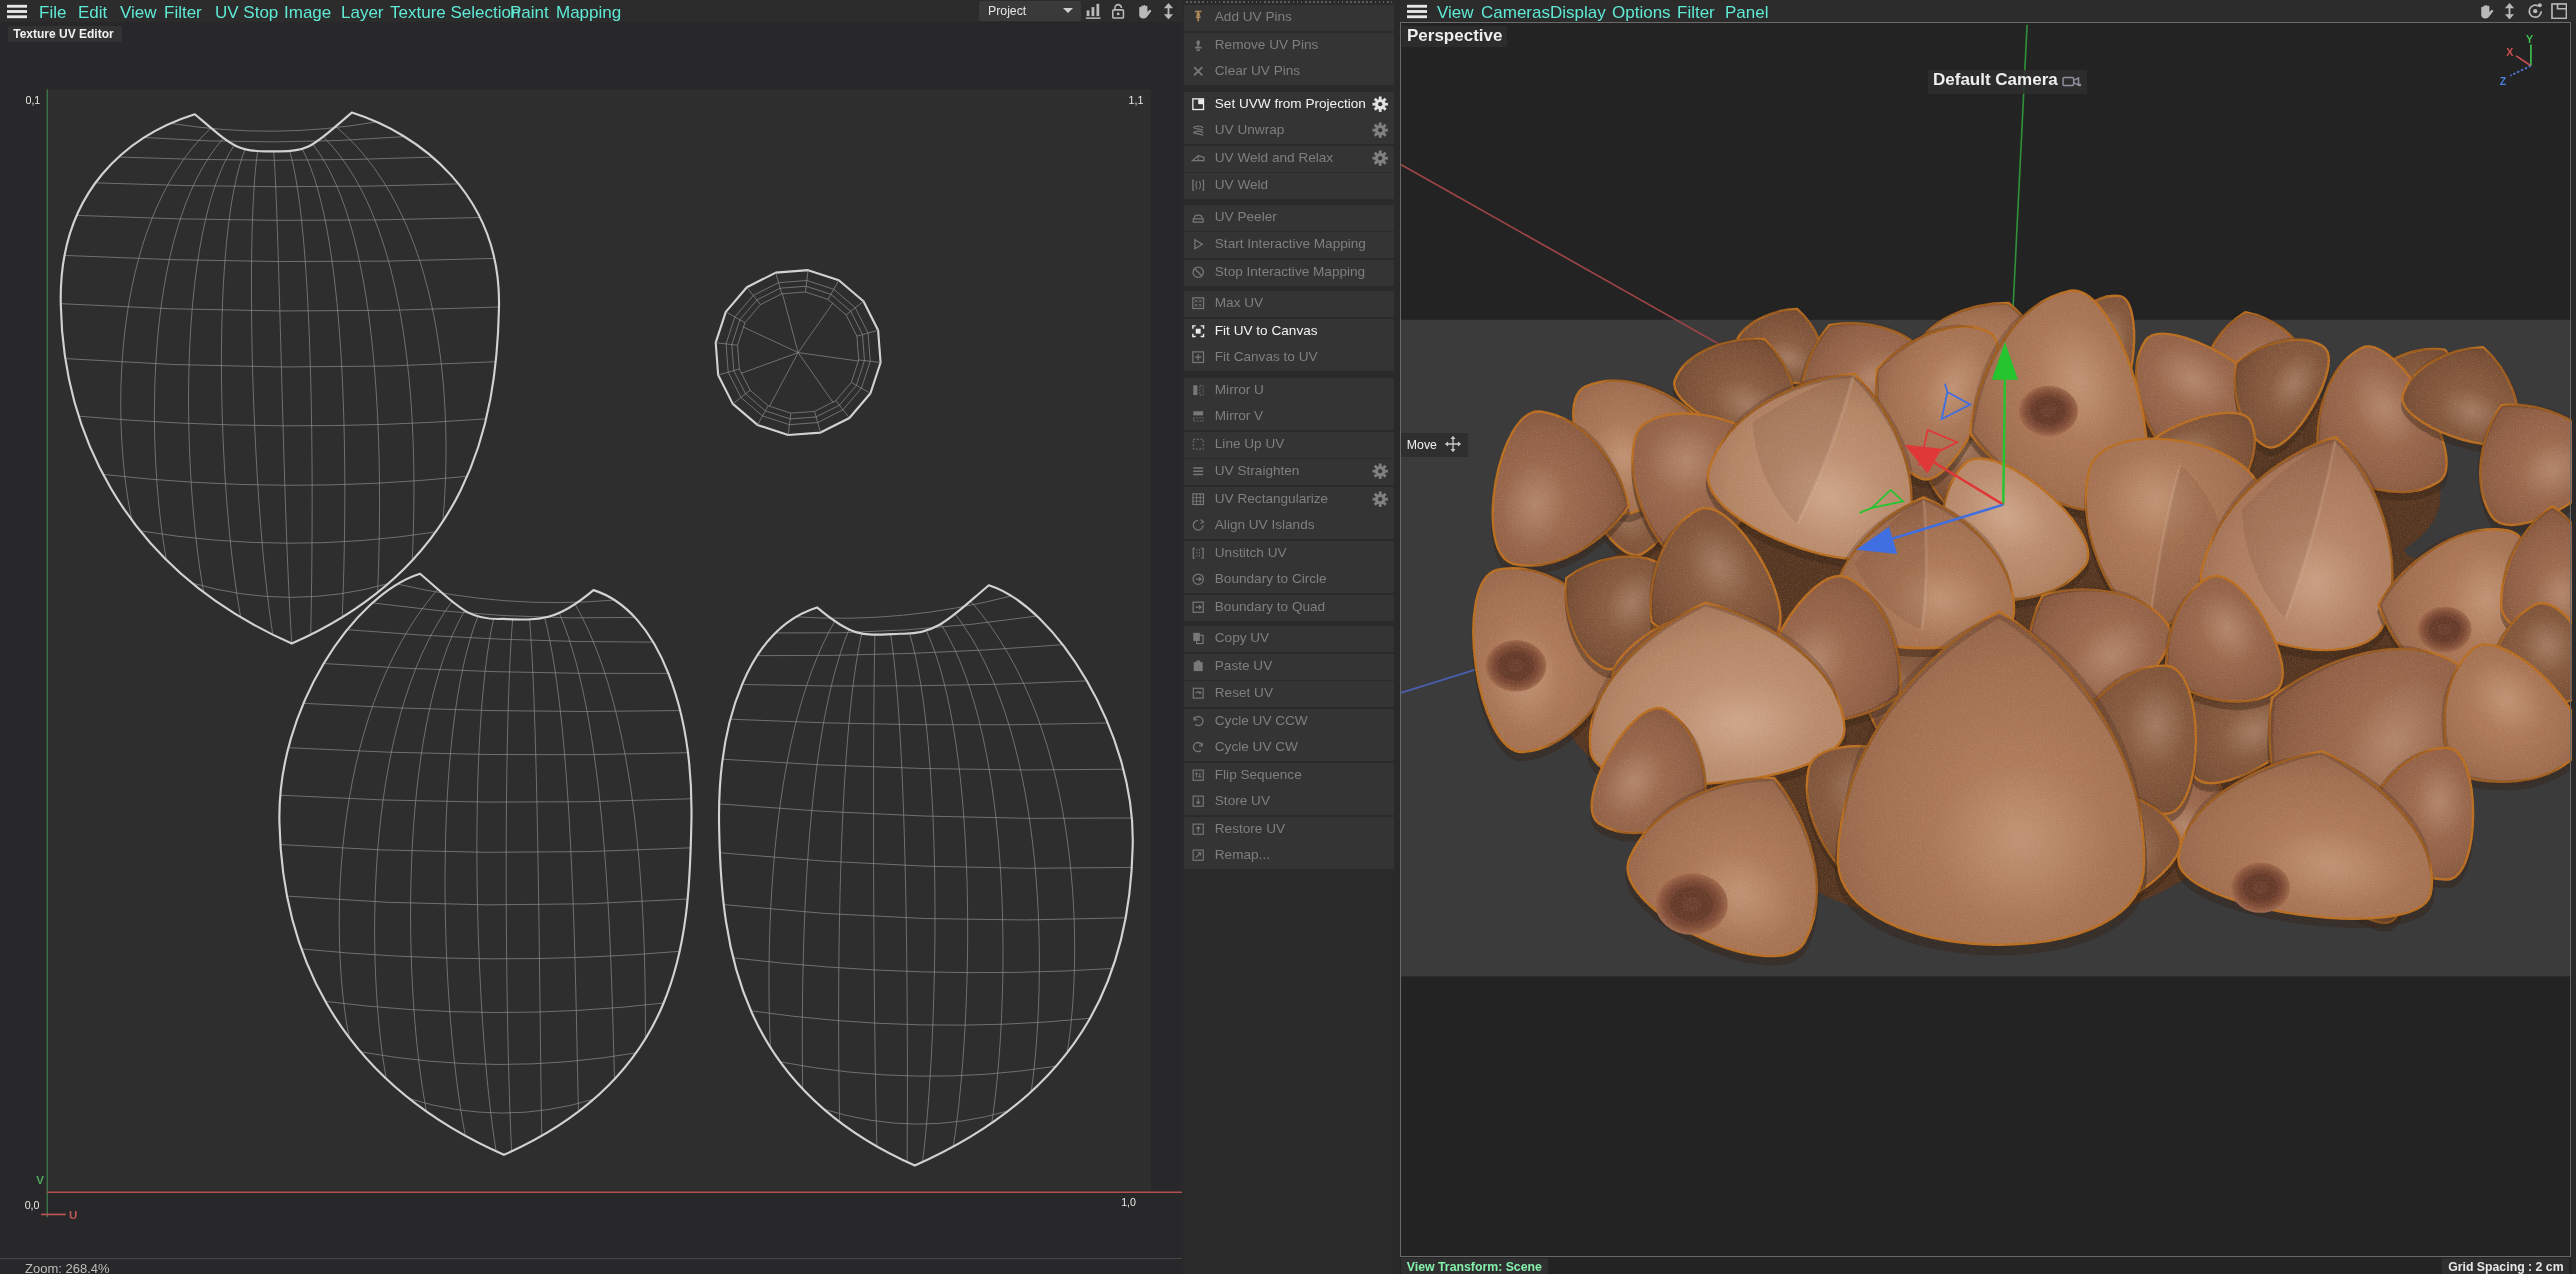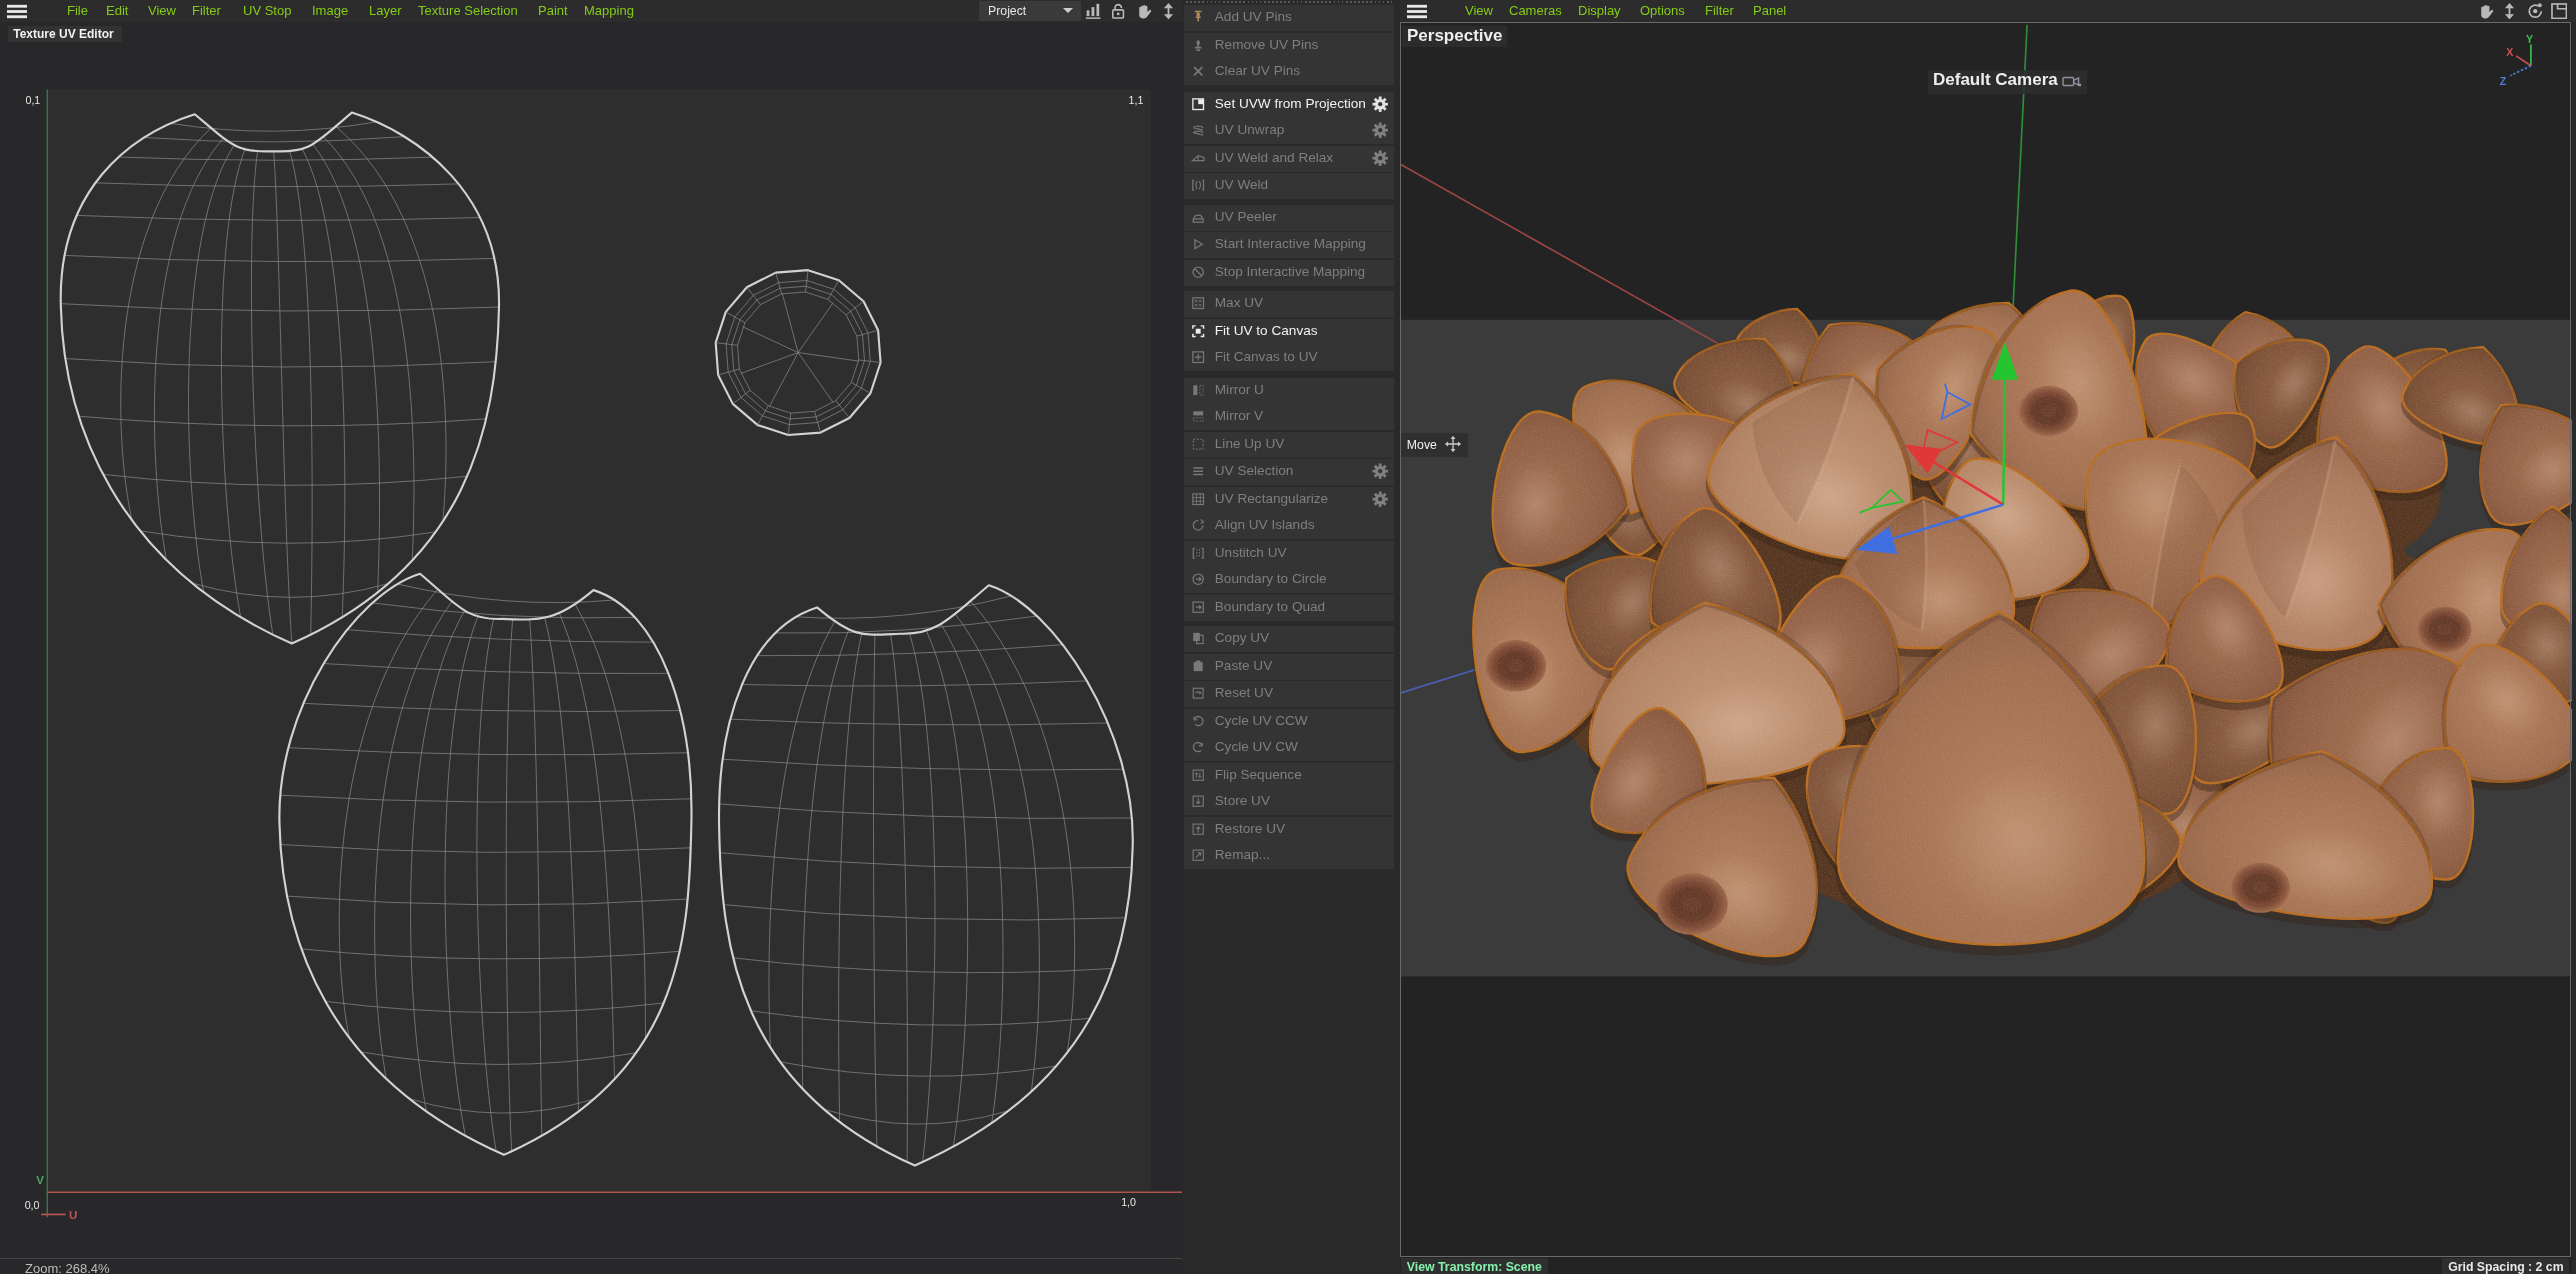--- a/index.html
+++ b/index.html
@@ -1,18 +1,18 @@
 <!DOCTYPE html>
 <html style="font-size:13px"><head><meta charset="utf-8"><title>app</title>
 <style>
 html,body{margin:0;padding:0;background:#1e1e1e;}
 #app{position:relative;width:2576px;height:1275px;overflow:hidden;background:#29292a;
  font-family:"Liberation Sans",sans-serif;-webkit-font-smoothing:antialiased;}
 .menubar{position:absolute;top:0;height:22px;background:#2c2c2d;z-index:5;}
-.mi{position:absolute;top:3.3px;font-size:13px;color:#84cc16;white-space:nowrap;margin-left:28px;}
+.mi{position:absolute;top:3.3px;font-size:17px;color:#5eead4;white-space:nowrap;}
 .hamb{position:absolute;left:6.6px;top:4.1px;}
 #uvlabel{position:absolute;z-index:6;left:8.2px;top:25.5px;width:114px;height:16.4px;background:#323233;color:#f1f1f1;
  font-size:12px;font-weight:bold;line-height:16.4px;padding-left:5px;box-sizing:border-box;}
 #proj{position:absolute;z-index:6;left:979px;top:0.8px;width:102px;height:20px;background:#3a3a3b;color:#e6e6e6;
  font-size:12.3px;line-height:20px;padding-left:9px;box-sizing:border-box;border-radius:1.6px;}
 #proj:after{content:"";position:absolute;right:8.2px;top:7.4px;border-left:5px solid transparent;
  border-right:5px solid transparent;border-top:5.8px solid #cfcfcf;}
 .tbi{position:absolute;top:2.5px;z-index:6;}
 #panel{position:absolute;left:1183px;top:0;width:212px;height:1275px;background:#2a2a2b;}
 .dots{position:absolute;left:3.3px;right:3.3px;top:0.8px;height:2.5px;
@@ -333,21 +333,21 @@
 <div class="row" style="top:432px">
         <span class="ric"><svg width="16.4" height="16.4" viewBox="0 0 20 20">
             <rect x="4" y="4" width="12" height="12" fill="none" stroke="#787878" stroke-width="1.2" stroke-dasharray="2.4 2"></rect>
           </svg></span>
         <span class="rt">Line Up UV</span>
       </div>
 <div class="row" style="top:459px">
         <span class="ric"><svg width="16.4" height="16.4" viewBox="0 0 20 20">
             <path d="M4 6 h12 M4 10 h12 M4 14 h12" stroke="#787878" stroke-width="1.8"></path>
           </svg></span>
-        <span class="rt">UV Selection</span>
+        <span class="rt">UV Straighten</span>
         <span class="gear"><svg width="16.4" height="16.4" viewBox="-10 -10 20 20">
             <rect x="-1.7" y="-9.4" width="3.4" height="4.4" fill="#808080" transform="rotate(0)"></rect>
             <rect x="-1.7" y="-9.4" width="3.4" height="4.4" fill="#808080" transform="rotate(45)"></rect>
             <rect x="-1.7" y="-9.4" width="3.4" height="4.4" fill="#808080" transform="rotate(90)"></rect>
             <rect x="-1.7" y="-9.4" width="3.4" height="4.4" fill="#808080" transform="rotate(135)"></rect>
             <rect x="-1.7" y="-9.4" width="3.4" height="4.4" fill="#808080" transform="rotate(180)"></rect>
             <rect x="-1.7" y="-9.4" width="3.4" height="4.4" fill="#808080" transform="rotate(225)"></rect>
             <rect x="-1.7" y="-9.4" width="3.4" height="4.4" fill="#808080" transform="rotate(270)"></rect>
             <rect x="-1.7" y="-9.4" width="3.4" height="4.4" fill="#808080" transform="rotate(315)"></rect>
             <circle r="6.4" fill="#808080"></circle>

